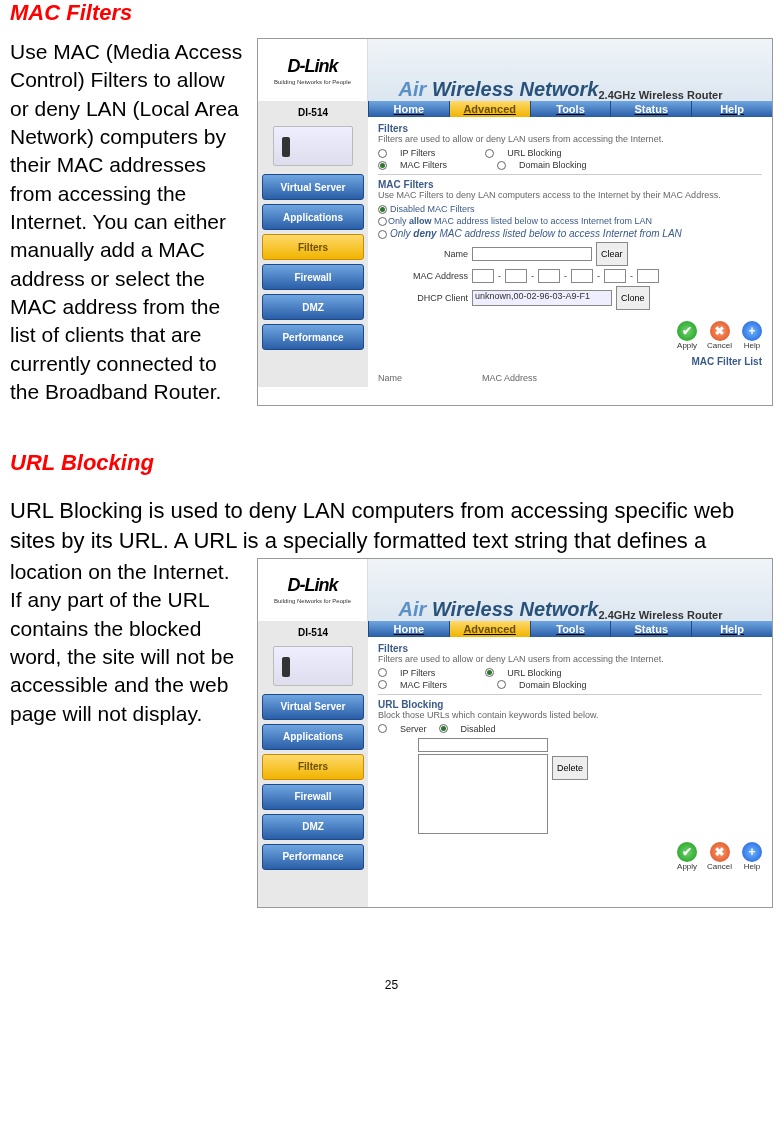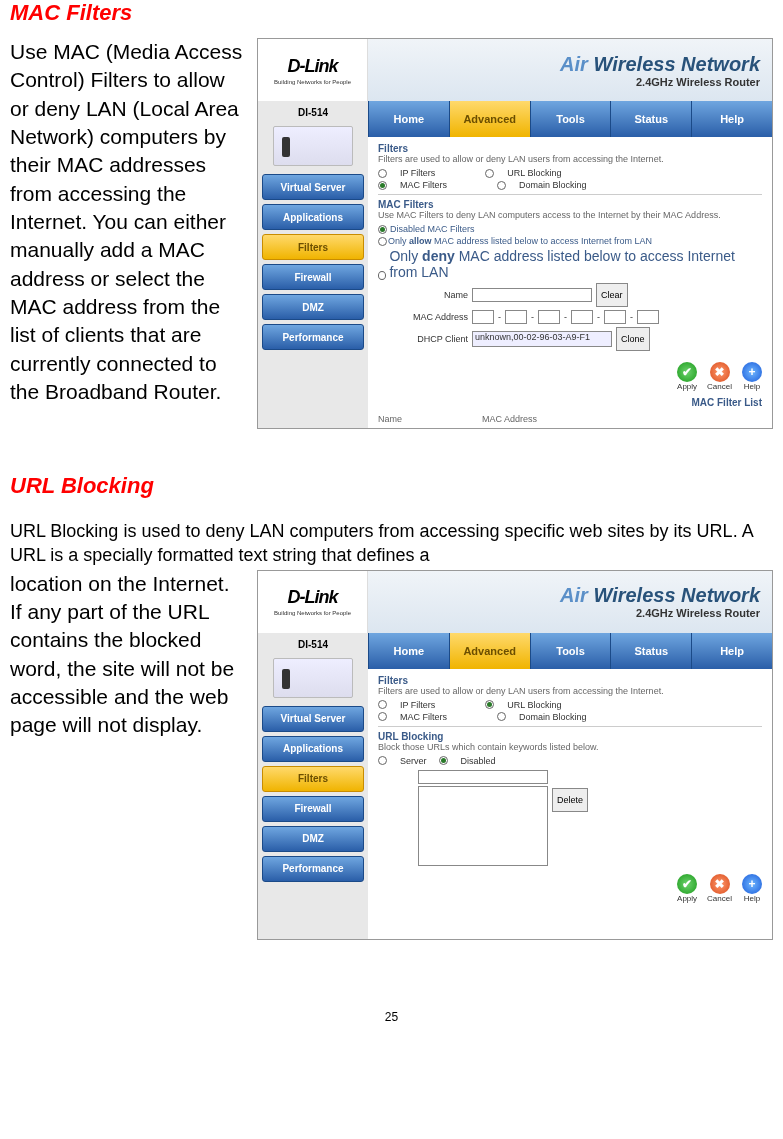--- a/index.html
+++ b/index.html
@@ -37,22 +37,22 @@
     background: #fff;
     display: flex; flex-direction: column; align-items: center; justify-content: center;
     gap: 2px;
     border-right: 1px solid #ddd;
   }
   .dlink-logo { font-weight: bold; font-size: 18px; letter-spacing: -1px; font-style: italic; }
   .dlink-sub { font-size: 6px; color: #333; }
   .banner {
     flex: 1;
     background: linear-gradient(#f0f4f8,#dce6f0);
-    display: flex; flex-direction: column; justify-content: center; align-items: flex-end;
-    padding-right: 12px;
+    display: flex; flex-direction: row; justify-content: center; align-items: flex-end;
+    padding-right: 19px;
   }
   .air-brand { font-size: 20px; font-weight: bold; font-style: italic; color: #28527a; }
   .air-brand .air { color: #5a8fc8; }
   .sub-brand { font-size: 11px; font-weight: bold; color: #333; }
   .ui-body { display:flex; }
   .sidebar { width:110px; background:#e8e8e8; padding:4px; display:flex; flex-direction:column; gap:4px; align-items:center; }
   .model { font-size:10px; font-weight:bold; margin:2px 0 4px; }
   .device-img {
     width: 80px; height: 40px;
     background: linear-gradient(#eef,#dde);
@@ -66,21 +66,21 @@
   .side-btn {
     width: 100%; height: 26px;
     background: linear-gradient(#6fa6e0,#2a5ea8);
     border: 1px solid #1b4a88; border-radius: 3px;
     color:#fff; font-size:10px; font-weight: bold;
     display:flex; align-items:center; justify-content:center;
     cursor: pointer;
   }
   .side-btn.active { background: linear-gradient(#ffd96b,#f0b400); border-color:#c88c00; color:#6b4e00; }
   .content { flex:1; background:#fff; }
-  .tabrow { display:flex; height:36px; }
+  .tabrow { display:flex; height:16px;text-decoration:underline; }
   .tab {
     flex:1; display:flex; align-items:center; justify-content:center;
     background: linear-gradient(#6fa6e0,#2a5ea8); color:#fff; font-size:11px; font-weight:bold;
     border-left:1px solid #1b4a88; cursor:pointer;
   }
   .tab.active { background: linear-gradient(#ffd96b,#f0b400); color:#6b4e00; }
   .pane { padding:6px 10px 6px 10px; color:#3a5a88; }
   .pane-h { color:#3a5a88; font-weight:bold; font-size:10px; }
   .pane-desc { color:#666; font-size:9px; margin-bottom:4px; }
   .radio-row { display:flex; gap:50px; margin:2px 0; font-size:9px; color:#333; }
@@ -106,21 +106,21 @@
 
   .sec2-heading {
     color: #f00;
     font-style: italic;
     font-weight: bold;
     font-size: 22px;
     margin-top: 44px;
     margin-bottom: 20px;
   }
   .sec2-intro {
-    font-size: 18px;
+    font-size: 22px;
     line-height: 1.35;
   }
   .sec2-wrap { display:flex; gap:12px; margin-top:2px; }
   .sec2-text { width:235px; font-size:21px; line-height:1.35; }
   .pagenum { text-align:center; font-size:12px; margin-top: 70px; padding-bottom:10px; }
 </style>
 </head>
 <body>
 
 <div class="page">
@@ -190,21 +190,21 @@
                   <span>Disabled MAC Filters</span>
                 </label>
               </div>
             <div style="margin:2px 0;">
                 <label style="display:flex;gap:1px;align-items:center;font-size:9px;">
                   <span class="radio"></span>
                   <span><span>Only </span><b>allow</b><span> MAC address listed below to access Internet from LAN</span></span>
                 </label>
               </div>
             <div style="margin:2px 0;">
-                <label style="display:flex;gap:3px;align-items:flex-end;font-size:14px;">
+                <label style="display:flex;gap:3px;align-items:flex-end;font-size:10px;font-style:italic;">
                   <span class="radio"></span>
                   <span><span>Only </span><b>deny</b><span> MAC address listed below to access Internet from LAN</span></span>
                 </label>
               </div>
             <div class="form-row">
               <span class="lbl">Name</span>
               <span class="txt name"></span>
               <button class="btn-small">Clear</button>
             </div>
             <div class="form-row">

